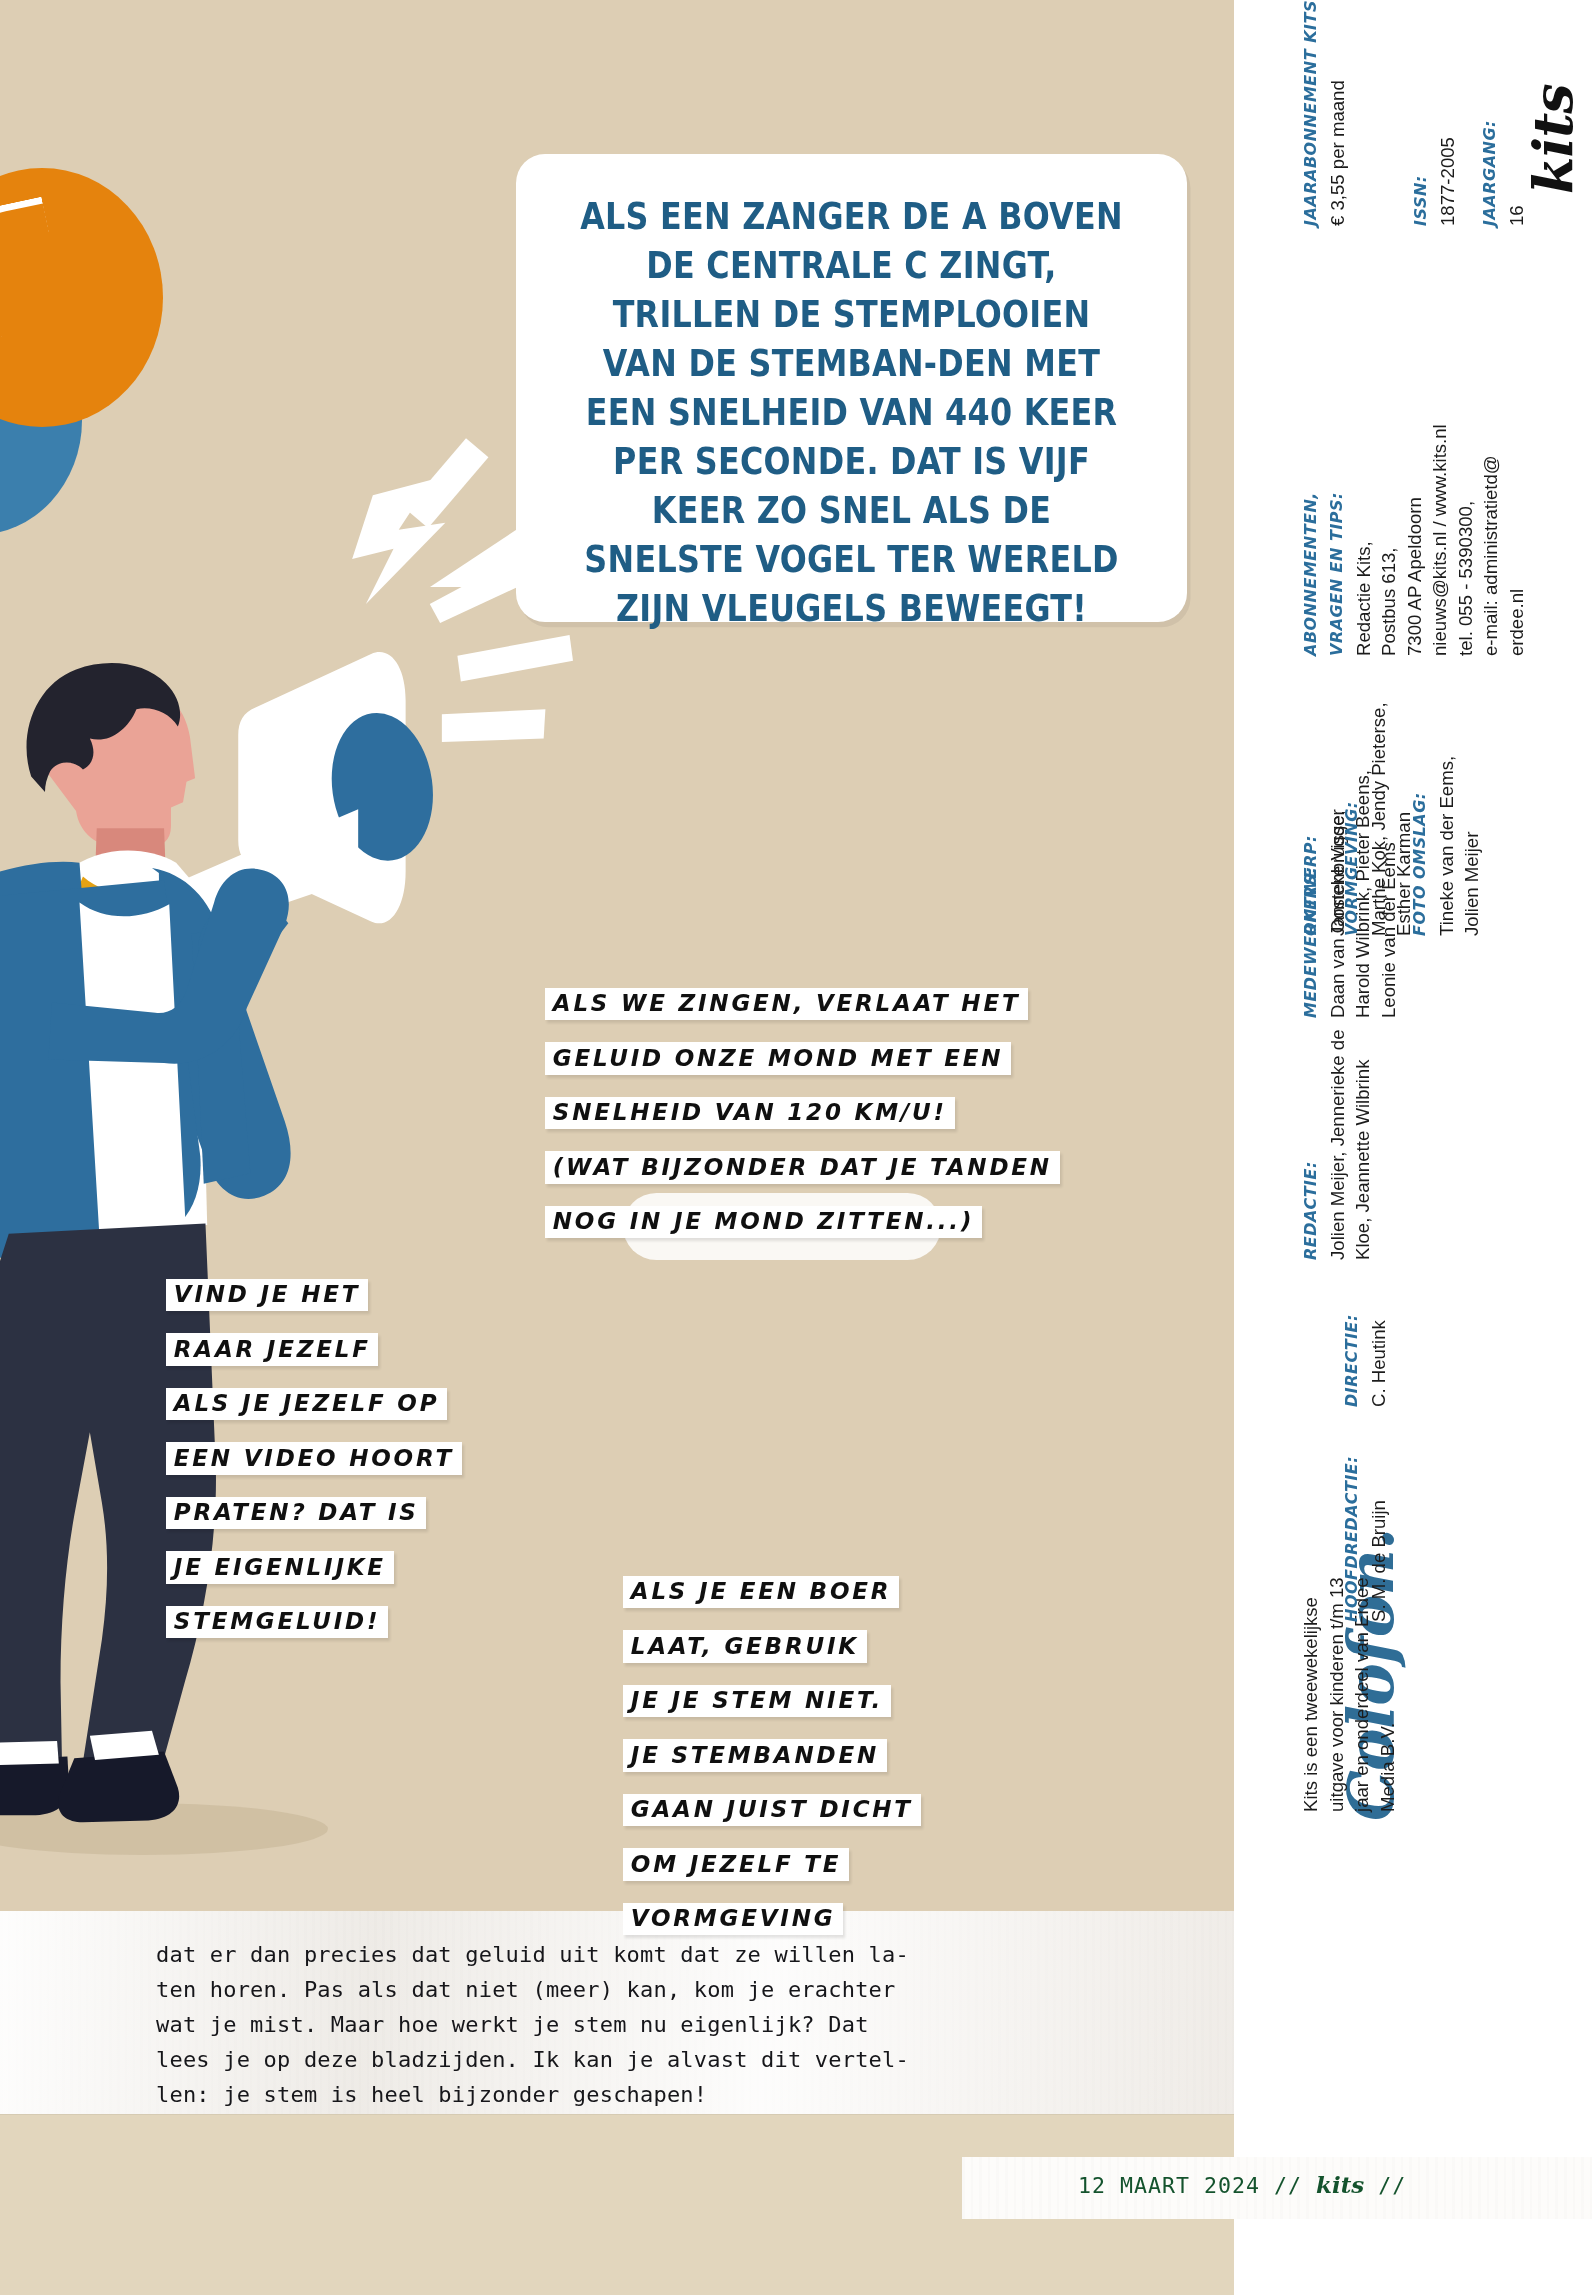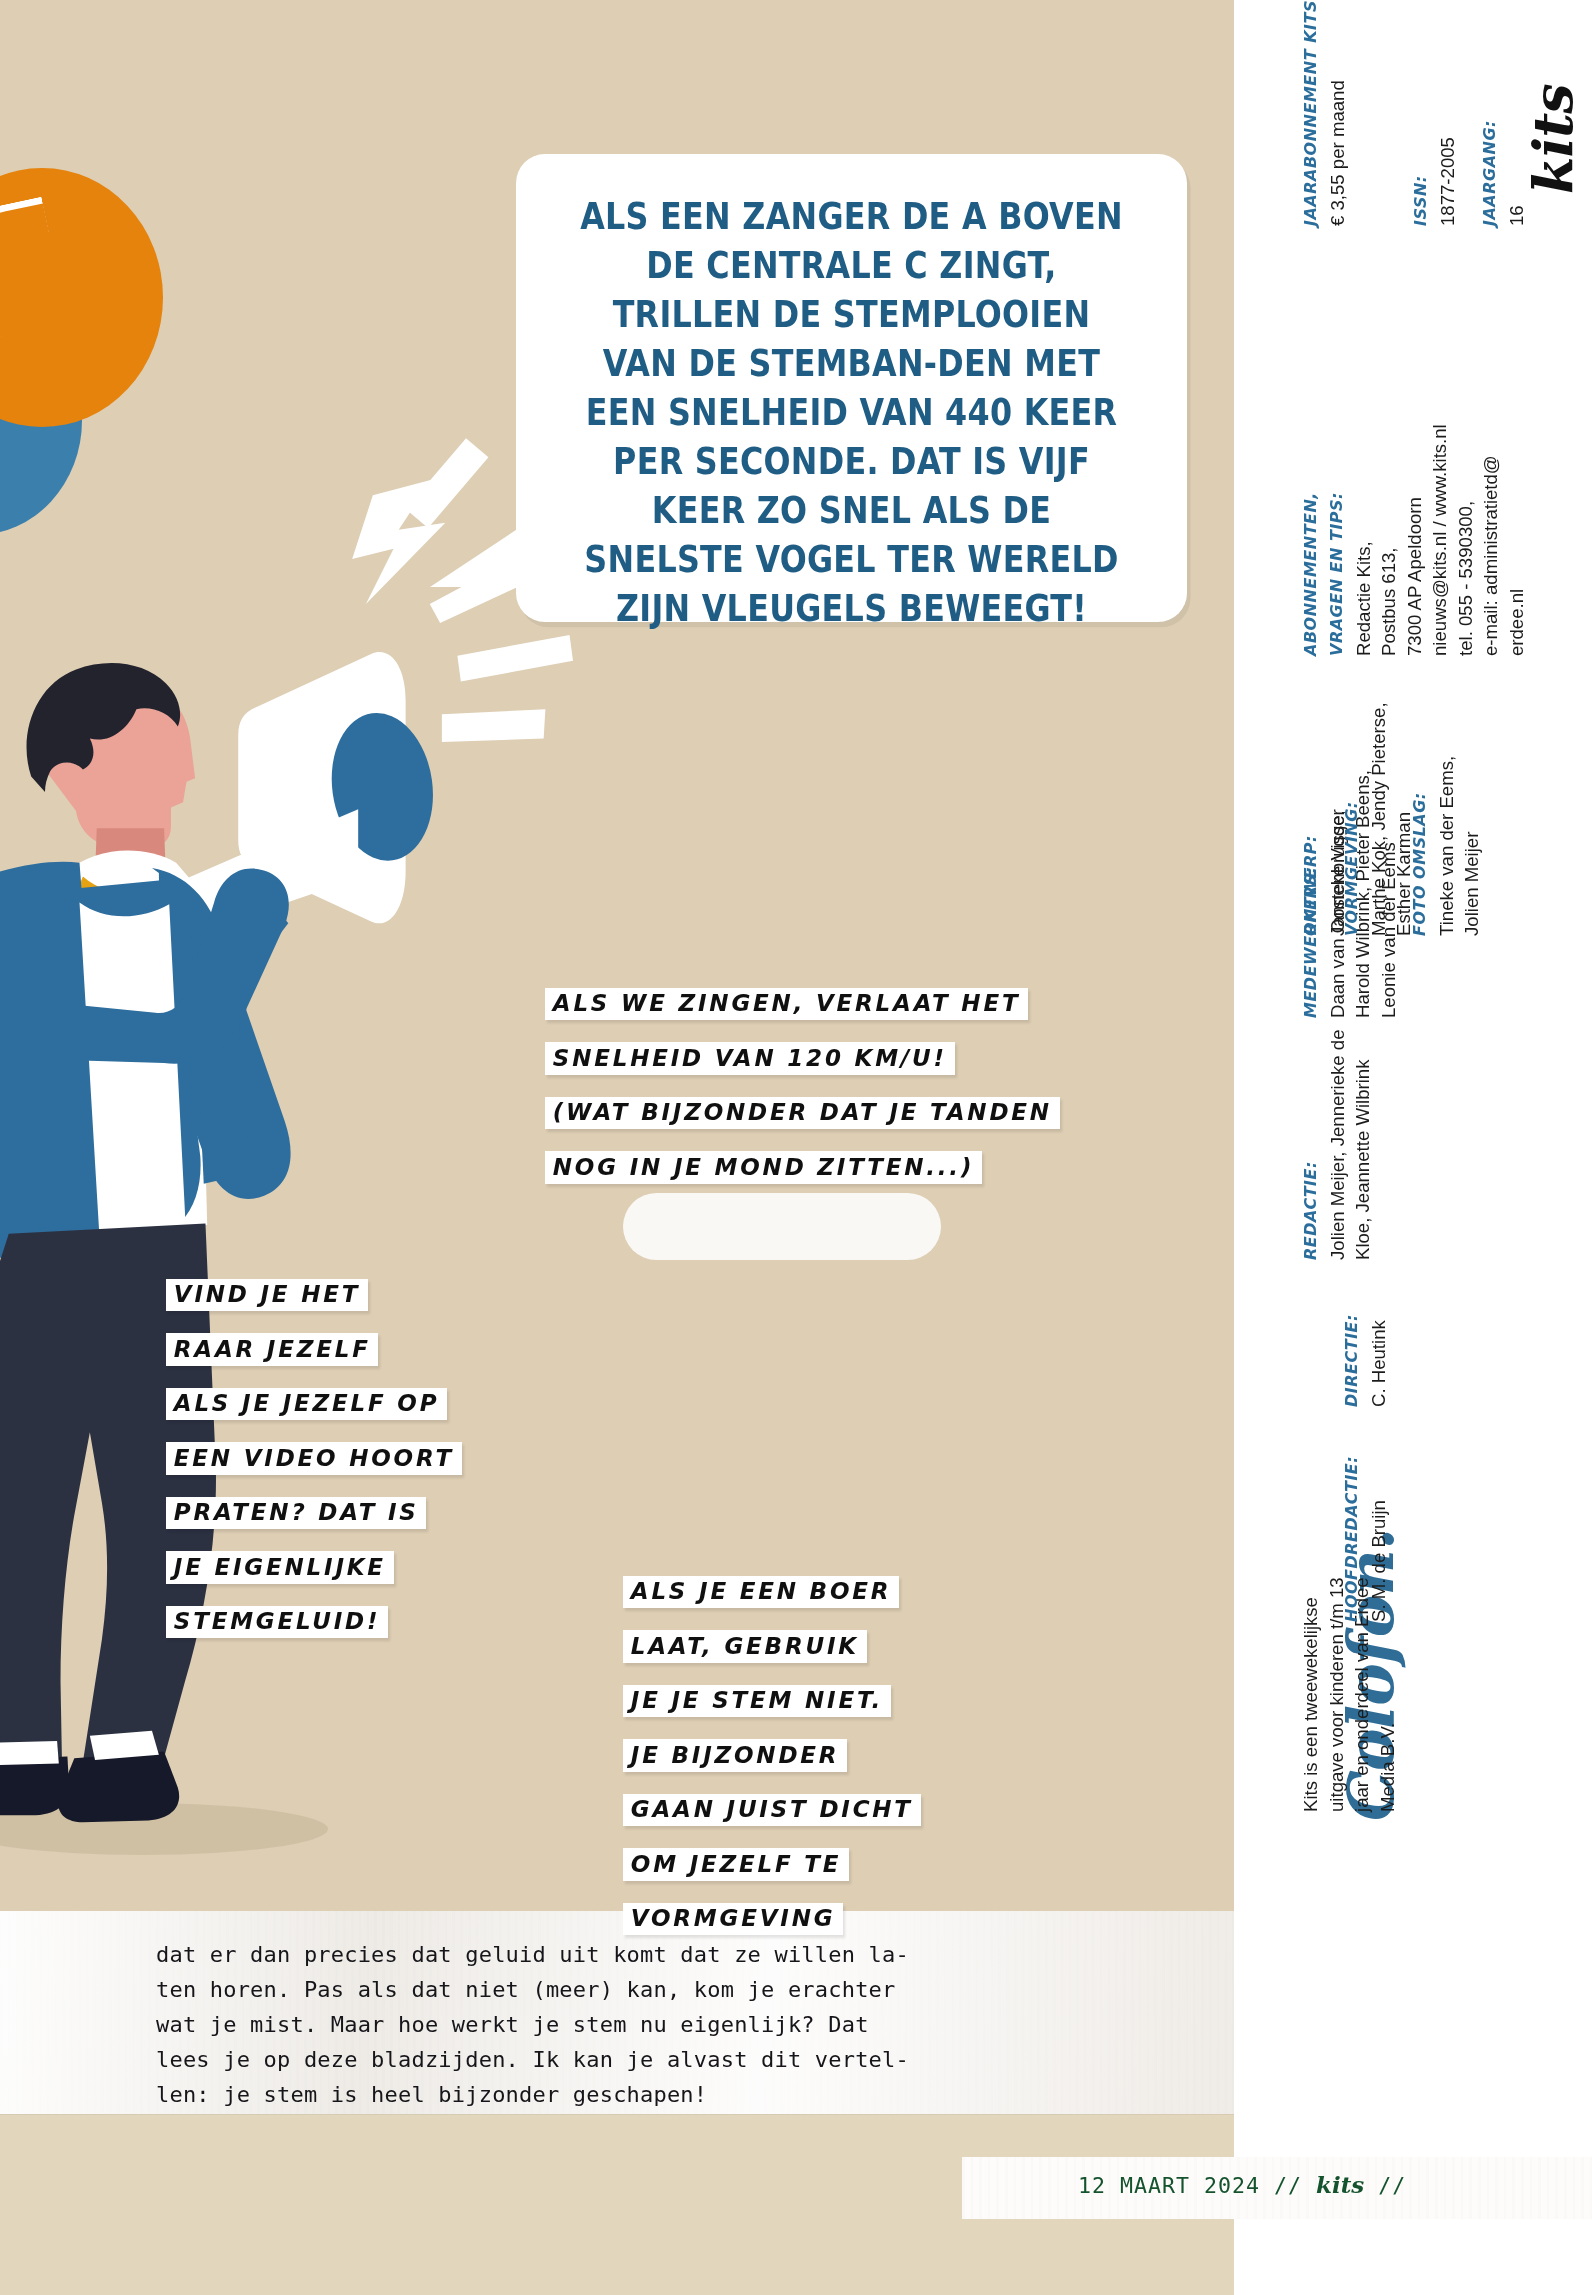--- a/index.html
+++ b/index.html
@@ -344,40 +344,41 @@
 
   <div class="bubble-tail2"></div>
   <div class="bubble">
     <div class="bubble-text">ALS EEN ZANGER DE A BOVEN DE CENTRALE C ZINGT, TRILLEN DE STEMPLOOIEN VAN DE STEMBAN-DEN MET EEN SNELHEID VAN 440 KEER PER SECONDE. DAT IS VIJF KEER ZO SNEL ALS DE SNELSTE VOGEL TER WERELD ZIJN VLEUGELS BEWEEGT!</div>
   </div>
 
   <div class="blob"></div>
 
   <div class="note note-1">
     <span class="ln">ALS WE ZINGEN, VERLAAT HET</span>
+    <span class="ln">GELUID ONZE MOND MET EEN</span>
     <span class="ln">SNELHEID VAN 120 KM/U!</span>
     <span class="ln">(WAT BIJZONDER DAT JE TANDEN</span>
     <span class="ln">NOG IN JE MOND ZITTEN...)</span>
   </div>
 
   <div class="note note-2">
     <span class="ln">VIND JE HET</span>
     <span class="ln">RAAR JEZELF</span>
     <span class="ln">ALS JE JEZELF OP</span>
     <span class="ln">EEN VIDEO HOORT</span>
     <span class="ln">PRATEN? DAT IS</span>
     <span class="ln">JE EIGENLIJKE</span>
     <span class="ln">STEMGELUID!</span>
   </div>
 
   <div class="note note-3">
     <span class="ln">ALS JE EEN BOER</span>
     <span class="ln">LAAT, GEBRUIK</span>
     <span class="ln">JE JE STEM NIET.</span>
-    <span class="ln">JE BIJZONDER</span>
+    <span class="ln">JE STEMBANDEN</span>
     <span class="ln">GAAN JUIST DICHT</span>
     <span class="ln">OM JEZELF TE</span>
     <span class="ln">VORMGEVING</span>
   </div>
 
   <div class="colofon-word">Colofon.</div>
   <div class="kits-logo">kits</div>
 
   <div class="rot" style="left:1298px; top:1812px;">
     <span class="val" style="white-space:pre-line;">Kits is een tweewekelijkse

